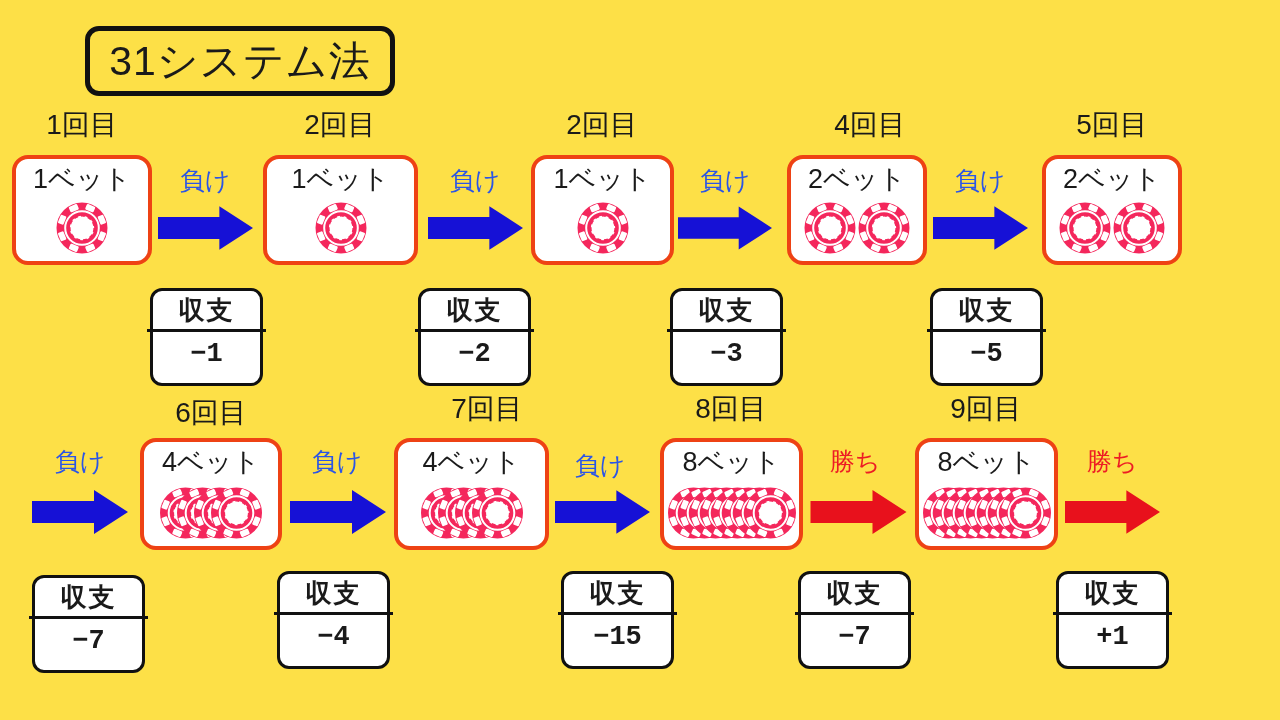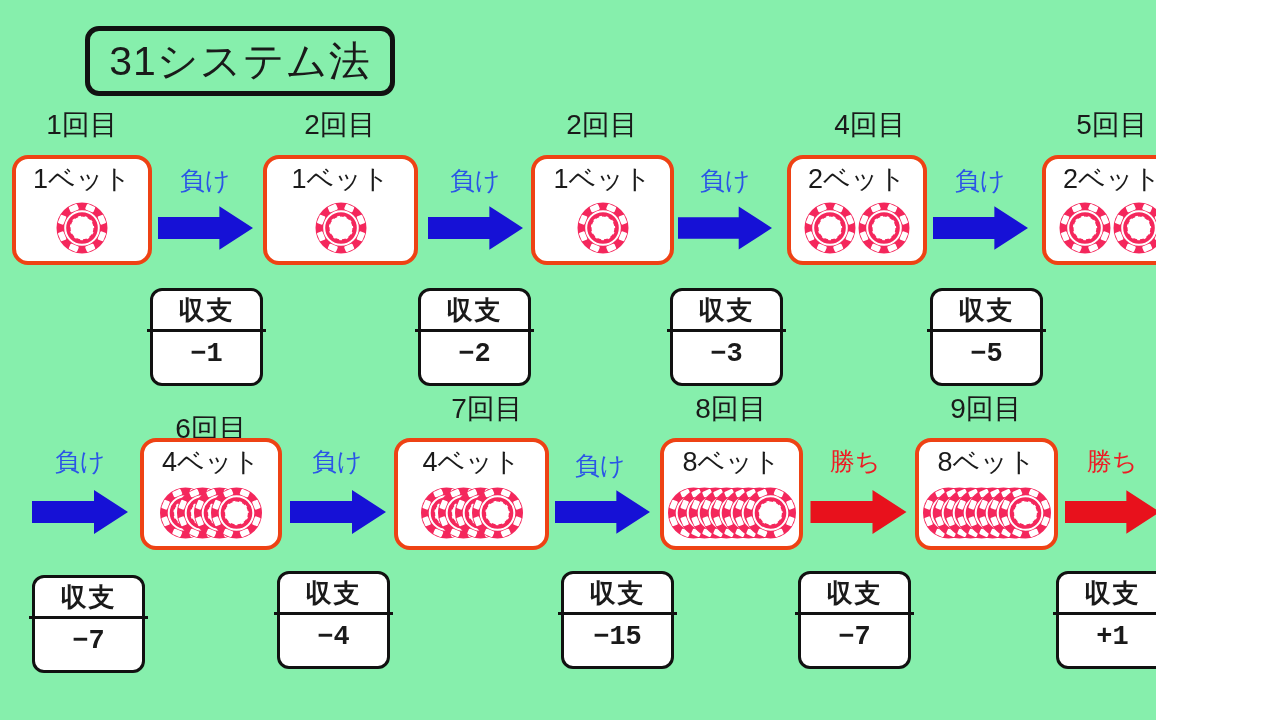--- a/index.html
+++ b/index.html
@@ -1,17 +1,17 @@
 <!DOCTYPE html>
 <html><head>
 <meta charset="utf-8">
 <style>
   html,body{margin:0;padding:0;background:#fff;}
   .canvas{
-    position:relative;width:1156px;height:720px;background:#86efac;overflow:hidden;
+    position:relative;width:1280px;height:720px;background:#fde047;overflow:hidden;
     font-family:"Liberation Sans","DejaVu Sans",sans-serif;color:#111;
   }
   .title-box{
     position:absolute;left:85px;top:26px;width:310px;height:70px;
     border:5px solid #111;border-radius:14px;box-sizing:border-box;
     display:flex;align-items:center;justify-content:center;
     font-size:41px;letter-spacing:1px;color:#1a1a1a;
   }
   .turn-label{
     position:absolute;width:140px;height:26px;text-align:center;
@@ -225,21 +225,21 @@
     <div class="balance-title">収支</div>
     <div class="balance-divider"></div>
     <div class="balance-value">−3</div>
   </div>
   <div class="balance-box" style="left:930px;top:288px">
     <div class="balance-title">収支</div>
     <div class="balance-divider"></div>
     <div class="balance-value">−5</div>
   </div>
 
-  <div class="turn-label" style="left:141px;top:416px">6回目</div>
+  <div class="turn-label" style="left:141px;top:400px">6回目</div>
   <div class="turn-label" style="left:417px;top:396px">7回目</div>
   <div class="turn-label" style="left:661px;top:396px">8回目</div>
   <div class="turn-label" style="left:916px;top:396px">9回目</div>
 
   <div class="bet-box" style="left: 140px; top: 438px; width: 142px; height: 112px; border-color: rgb(238, 66, 20);">
     <div class="bet-label">4ベット</div>
     <div class="chip-stack" style="top: 45px; width: 103px;">
         <span class="chip-wrap" style="left:0px"><svg width="52" height="52" viewBox="0 0 52 52">
             <circle cx="26" cy="26" r="25.5" fill="#f4275c"></circle>
             <rect x="21.5" y="1.5" width="9" height="6" rx="1.2" fill="#fff" transform="rotate(22.5 26 26)"></rect>

